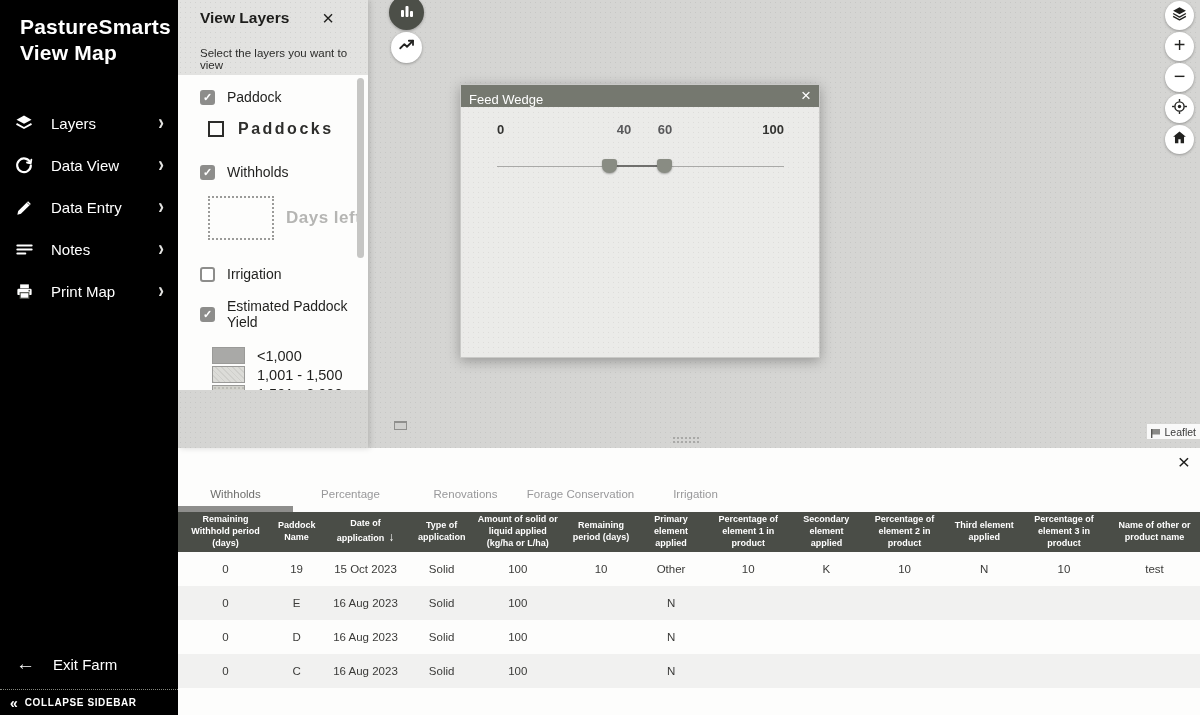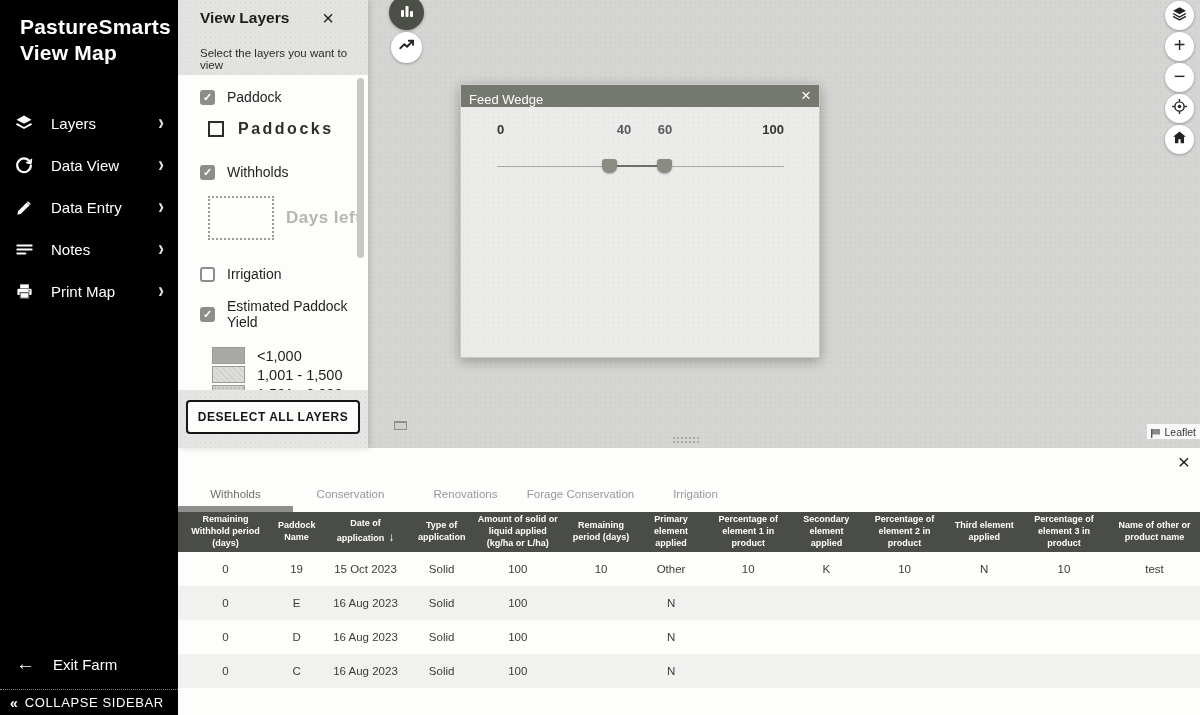--- a/index.html
+++ b/index.html
@@ -12,21 +12,21 @@
   .nav { margin-top:36px; }
   .nav-item { display:flex; align-items:center; height:42px; padding:0 14px 0 13px; color:#fff; cursor:pointer; }
   .nav-item .nicon { width:22px; height:22px; margin-right:16px; display:flex; align-items:center; justify-content:center; }
   .nav-item .nlabel { font-size:15px; flex:1; }
   .nav-item .chev { font-size:17px; color:#e2e2e0; font-weight:bold; transform:scaleY(1.3); }
   .exit-item { position:absolute; bottom:34px; left:0; right:0; display:flex; align-items:center; padding:0 14px 0 16px; color:#fff; height:34px; cursor:pointer; }
   .exit-item .arrow { font-size:19px; margin-right:18px; }
   .exit-item .nlabel { font-size:15px; }
   .collapse-bar { position:absolute; bottom:0; left:0; right:0; height:26px; border-top:1px dotted #83867e; display:flex; align-items:center; padding-left:10px; color:#fff; cursor:pointer; }
   .collapse-bar .glyph { font-size:14px; font-weight:bold; margin-right:7px; }
-  .collapse-bar .clabel { font-size:13px; font-weight:normal; letter-spacing:.6px; }
+  .collapse-bar .clabel { font-size:10px; font-weight:bold; letter-spacing:.6px; }
 
   
   .map { position:absolute; left:178px; top:0; width:1022px; height:448px;
          background-color:#d5d5d3;
          background-image:radial-gradient(circle,#c7c7c5 .8px, transparent .9px);
          background-size:5px 5px; }
   .map-attribution { position:absolute; right:0; bottom:9px; height:15px; background:rgba(255,255,255,.85);
          display:flex; align-items:center; padding:0 4px 0 4px; font-size:10.5px; color:#3a3a3a; }
   .map-attribution .flag { width:10px; height:8px; margin-right:3px; display:inline-block; }
   .drag-dots { position:absolute; left:494px; top:436px; width:28px; height:7px;
@@ -239,23 +239,20 @@
         </div>
         <div class="yl-row">
           <span class="yl-swatch s3"></span>
           <span class="yl-label">1,501 - 2,000</span>
         </div>
       </div>
     </div>
 
     <div class="lp-scrollbar"></div>
 
-    <div class="lp-footer">
-      <button class="deselect-btn">DESELECT ALL LAYERS</button>
-    </div>
   </div>
 
   <div class="feed-wedge" style="left:460px;">
     <div class="fw-header">
       <span class="fw-title">Feed Wedge</span>
       <span class="fw-close">×</span>
     </div>
     <div class="fw-slider">
       <span class="fw-lab min">0</span>
       <span class="fw-lab h1">40</span>
@@ -265,21 +262,21 @@
       <div class="fw-range"></div>
       <div class="fw-handle a"></div>
       <div class="fw-handle b"></div>
     </div>
   </div>
 
   <div class="bottom-panel">
     <span class="bp-close">×</span>
     <div class="tabs">
       <div class="tab active">Withholds</div>
-      <div class="tab">Conservation</div>
+      <div class="tab">Percentage</div>
       <div class="tab">Renovations</div>
       <div class="tab">Forage Conservation</div>
       <div class="tab">Irrigation</div>
     </div>
     <table class="data-table">
       <thead>
           <tr>
             <th><span>Remaining Withhold period (days)</span></th>
             <th><span>Paddock Name</span></th>
             <th><span>Date of application</span><span class="sort-arrow">↓</span></th>

